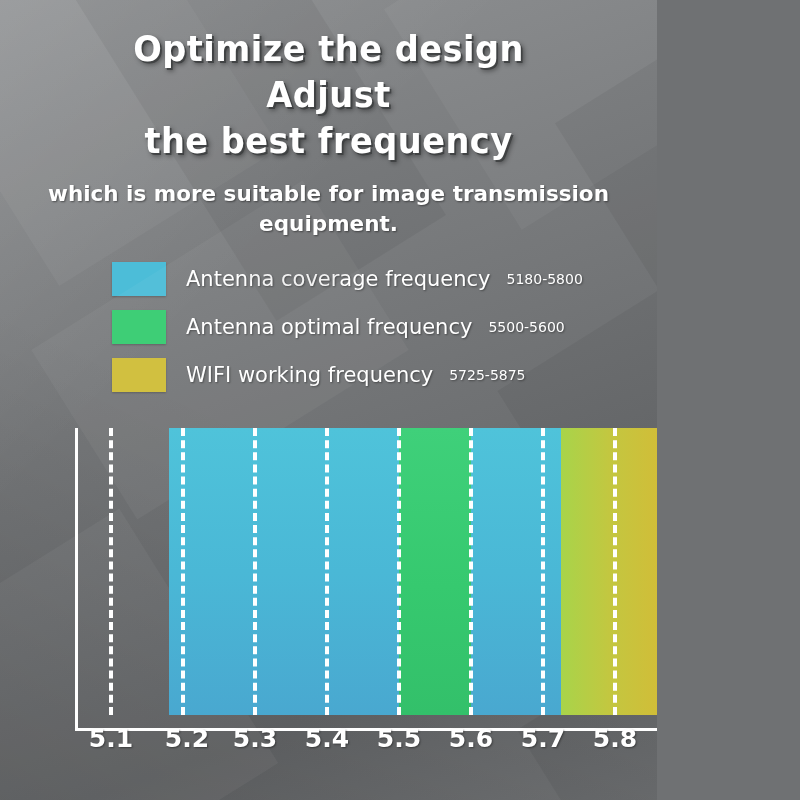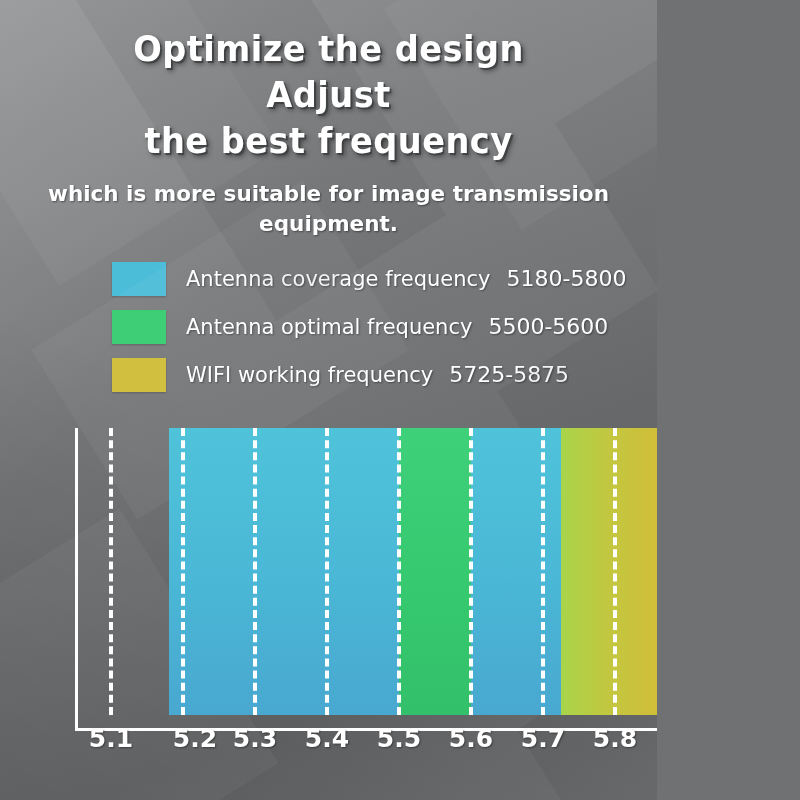--- a/index.html
+++ b/index.html
@@ -96,21 +96,21 @@
     margin-left: 20px;
     font-family: "DejaVu Sans", sans-serif;
     font-size: 21px;
     color: #ffffff;
     text-shadow: 1px 1px 2px rgba(0,0,0,0.4);
     white-space: nowrap;
   }
   .legend-range {
     margin-left: 16px;
     font-family: "DejaVu Sans", sans-serif;
-    font-size: 22px;
+    font-size: 14px;
     color: #ffffff;
     text-shadow: 1px 1px 2px rgba(0,0,0,0.4);
     white-space: nowrap;
   }
 
   
   #chart-area {
     position: absolute;
     left: 0;
     top: 410px;
@@ -232,21 +232,21 @@
           <div class="gridline" style="left: 178px;"></div>
           <div class="gridline" style="left: 250px;"></div>
           <div class="gridline" style="left: 322px;"></div>
           <div class="gridline" style="left: 394px;"></div>
           <div class="gridline" style="left: 466px;"></div>
           <div class="gridline" style="left: 538px;"></div>
           <div class="gridline" style="left: 610px;"></div>
         </div>
       <div id="xticks">
           <div class="xtick-label" style="left: 36px;">5.1</div>
-          <div class="xtick-label" style="left: 120px;">5.2</div>
+          <div class="xtick-label" style="left: 112px;">5.2</div>
           <div class="xtick-label" style="left: 180px;">5.3</div>
           <div class="xtick-label" style="left: 252px;">5.4</div>
           <div class="xtick-label" style="left: 324px; text-align: right;">5.5</div>
           <div class="xtick-label" style="left: 396px;">5.6</div>
           <div class="xtick-label" style="left: 468px;">5.7</div>
           <div class="xtick-label" style="left: 540px;">5.8</div>
           <div class="xtick-label" style="left: 612px;">5.9</div>
         </div>
     </div>
   </div>

